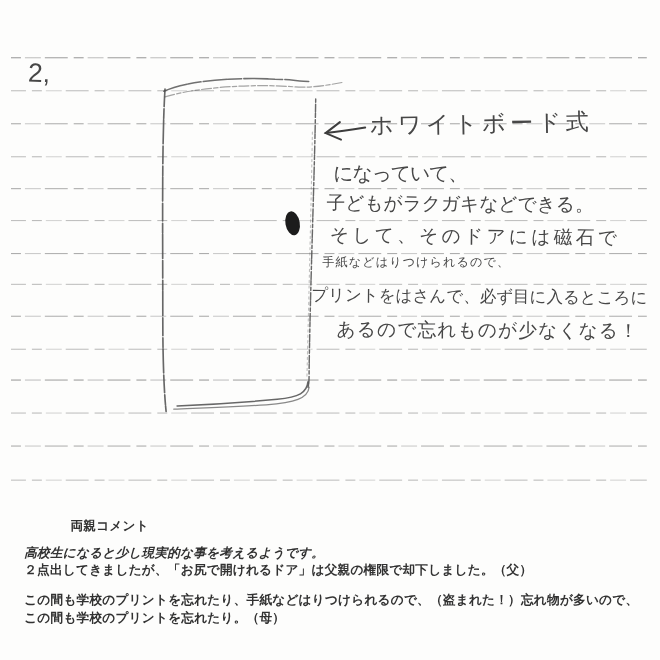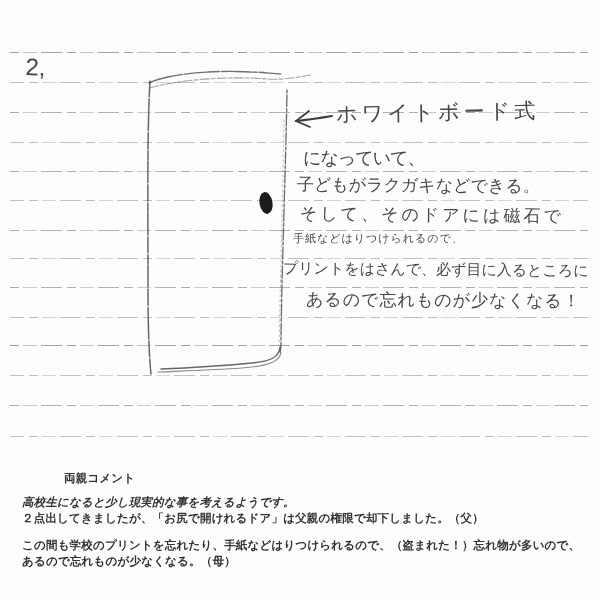--- a/index.html
+++ b/index.html
@@ -121,16 +121,16 @@
     <span id="hw-4" class="handwriting hw-line">手紙などはりつけられるので、</span>
     <span id="hw-5" class="handwriting hw-line">プリントをはさんで、必ず目に入るところに</span>
     <span id="hw-6" class="handwriting hw-line">あるので忘れものが少なくなる！</span>
   </div>
 
   <div>
     <div id="comments-heading" class="print-text">両親コメント</div>
     <div id="father-1" class="print-text">高校生になると少し現実的な事を考えるようです。</div>
     <div id="father-2" class="print-text">２点出してきましたが、「お尻で開けれるドア」は父親の権限で却下しました。（父）</div>
     <div id="mother-1" class="print-text">この間も学校のプリントを忘れたり、手紙などはりつけられるので、（盗まれた！）忘れ物が多いので、</div>
-    <div id="mother-2" class="print-text">あるので忘れものが少なくなる。（母）</div>
+    <div id="mother-2" class="print-text">この間も学校のプリントを忘れたり。（母）</div>
   </div>
 
 </div>
 
 </body></html>

